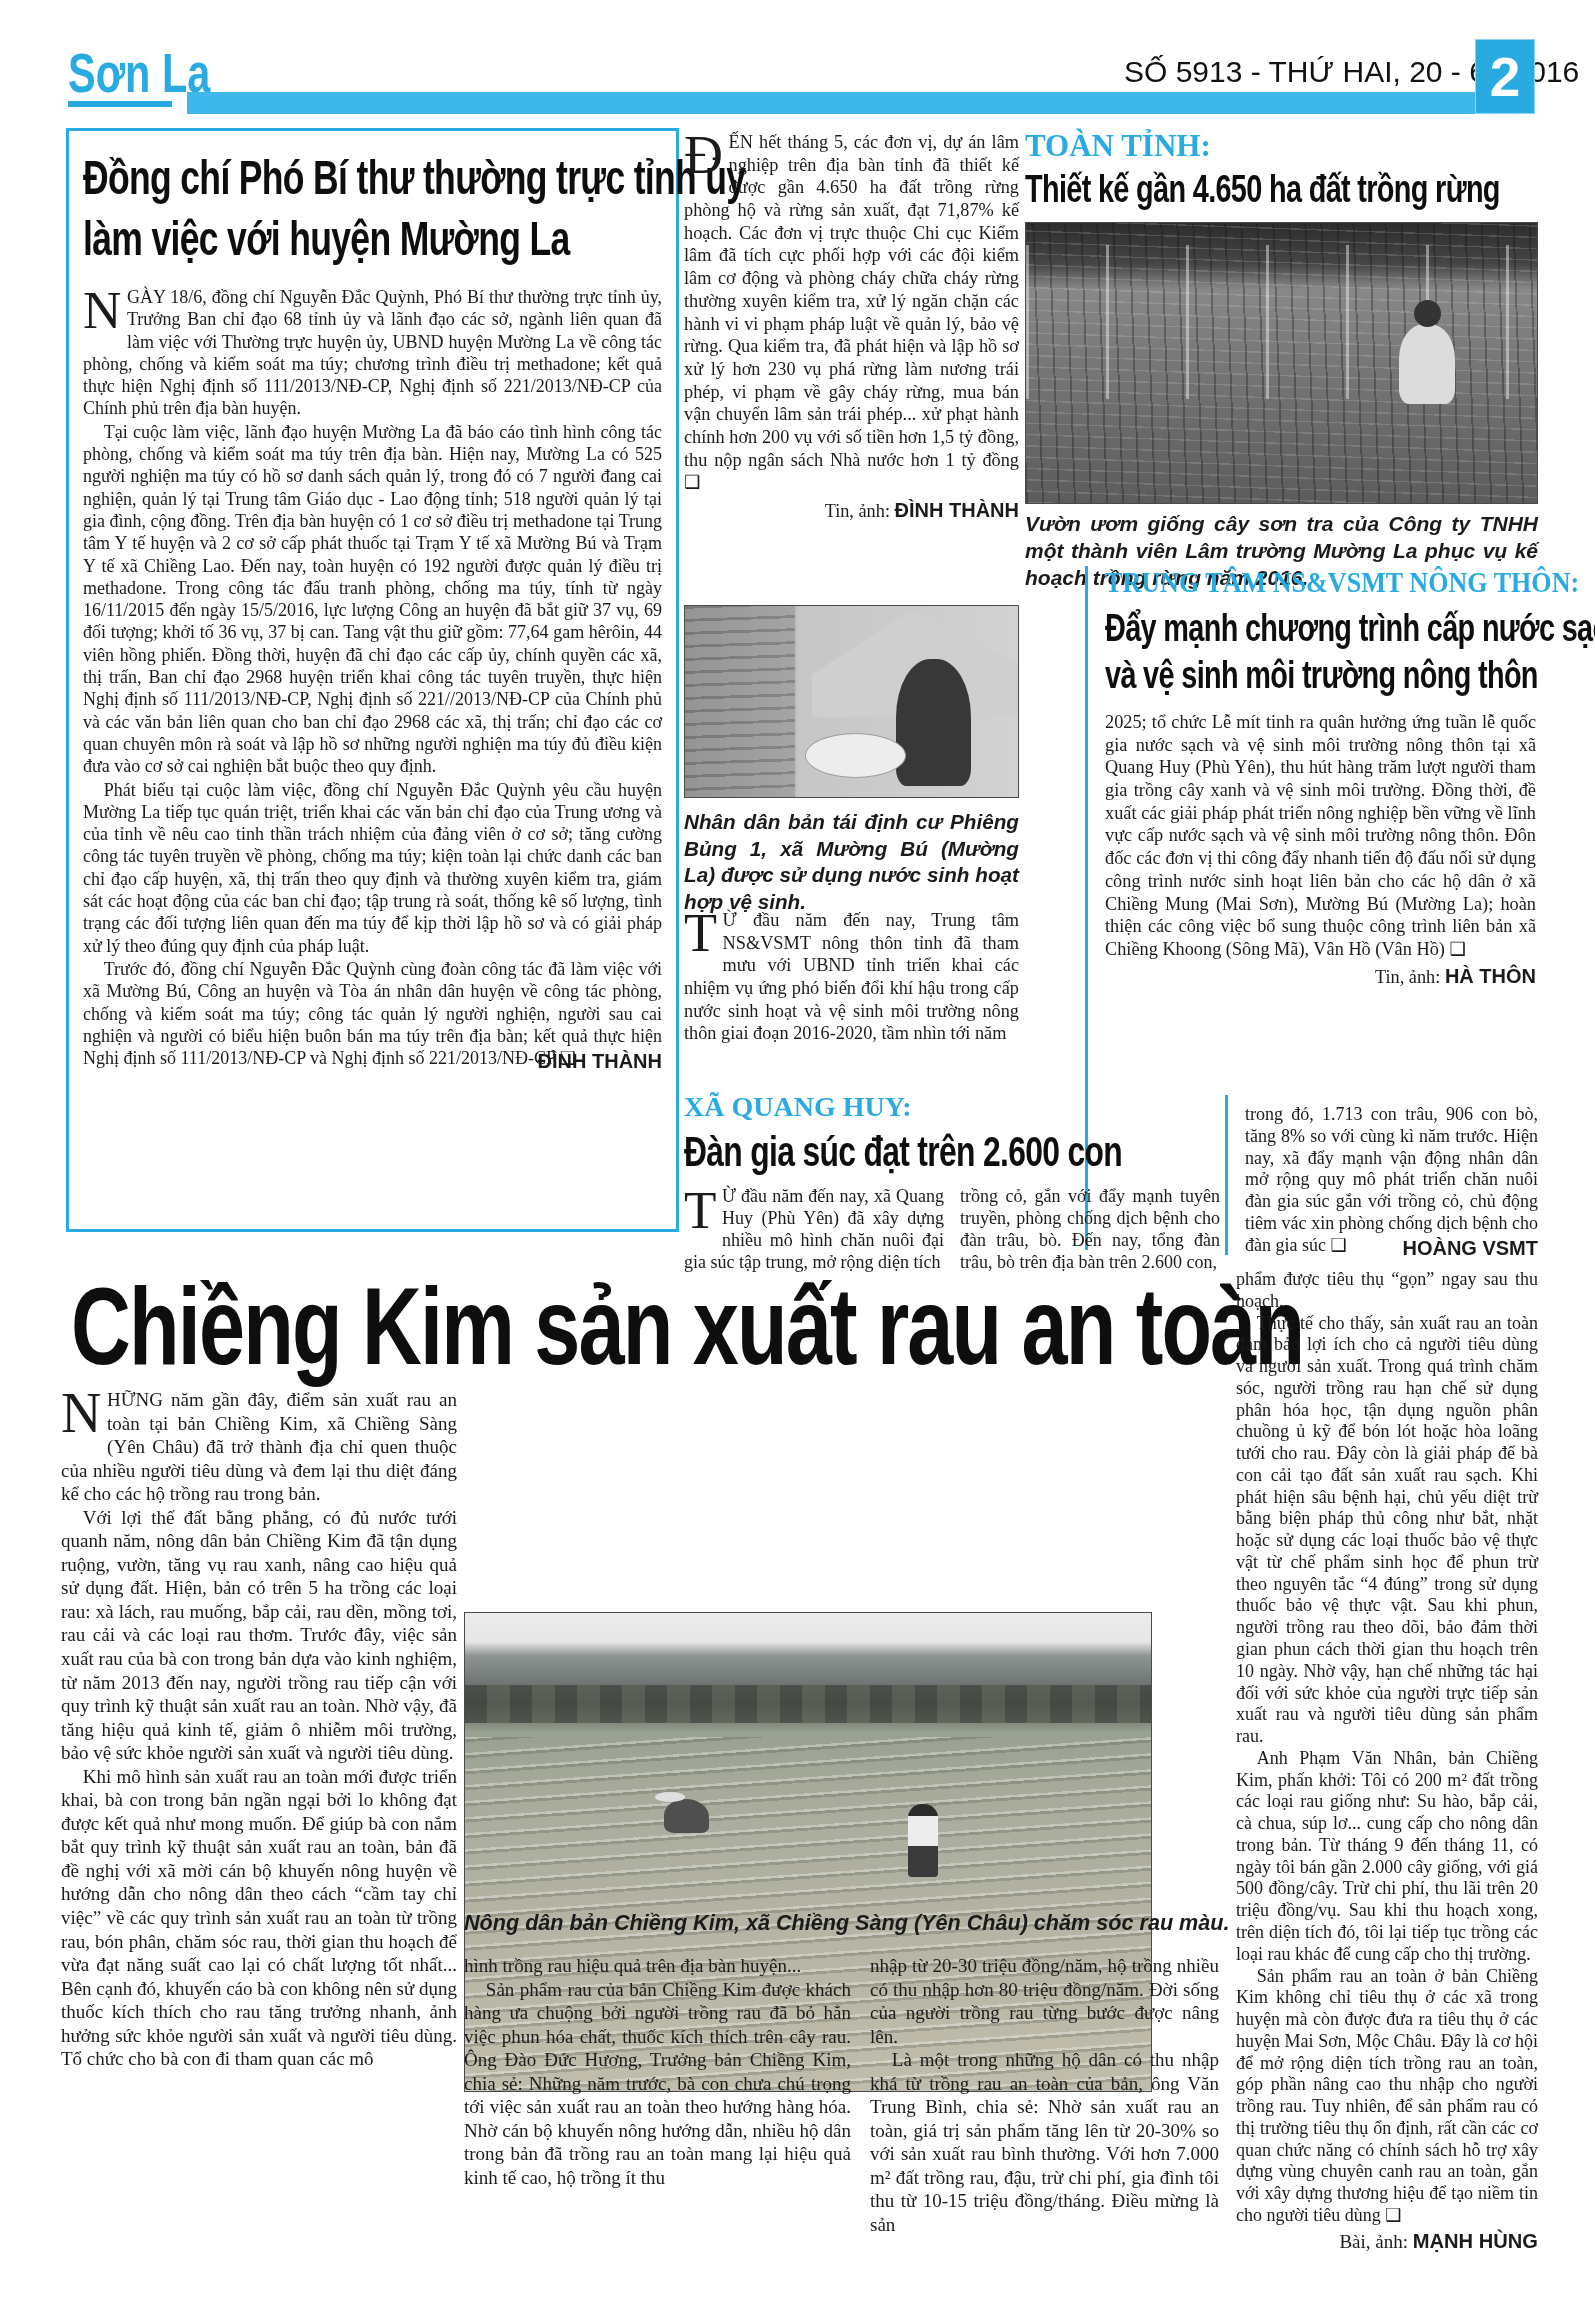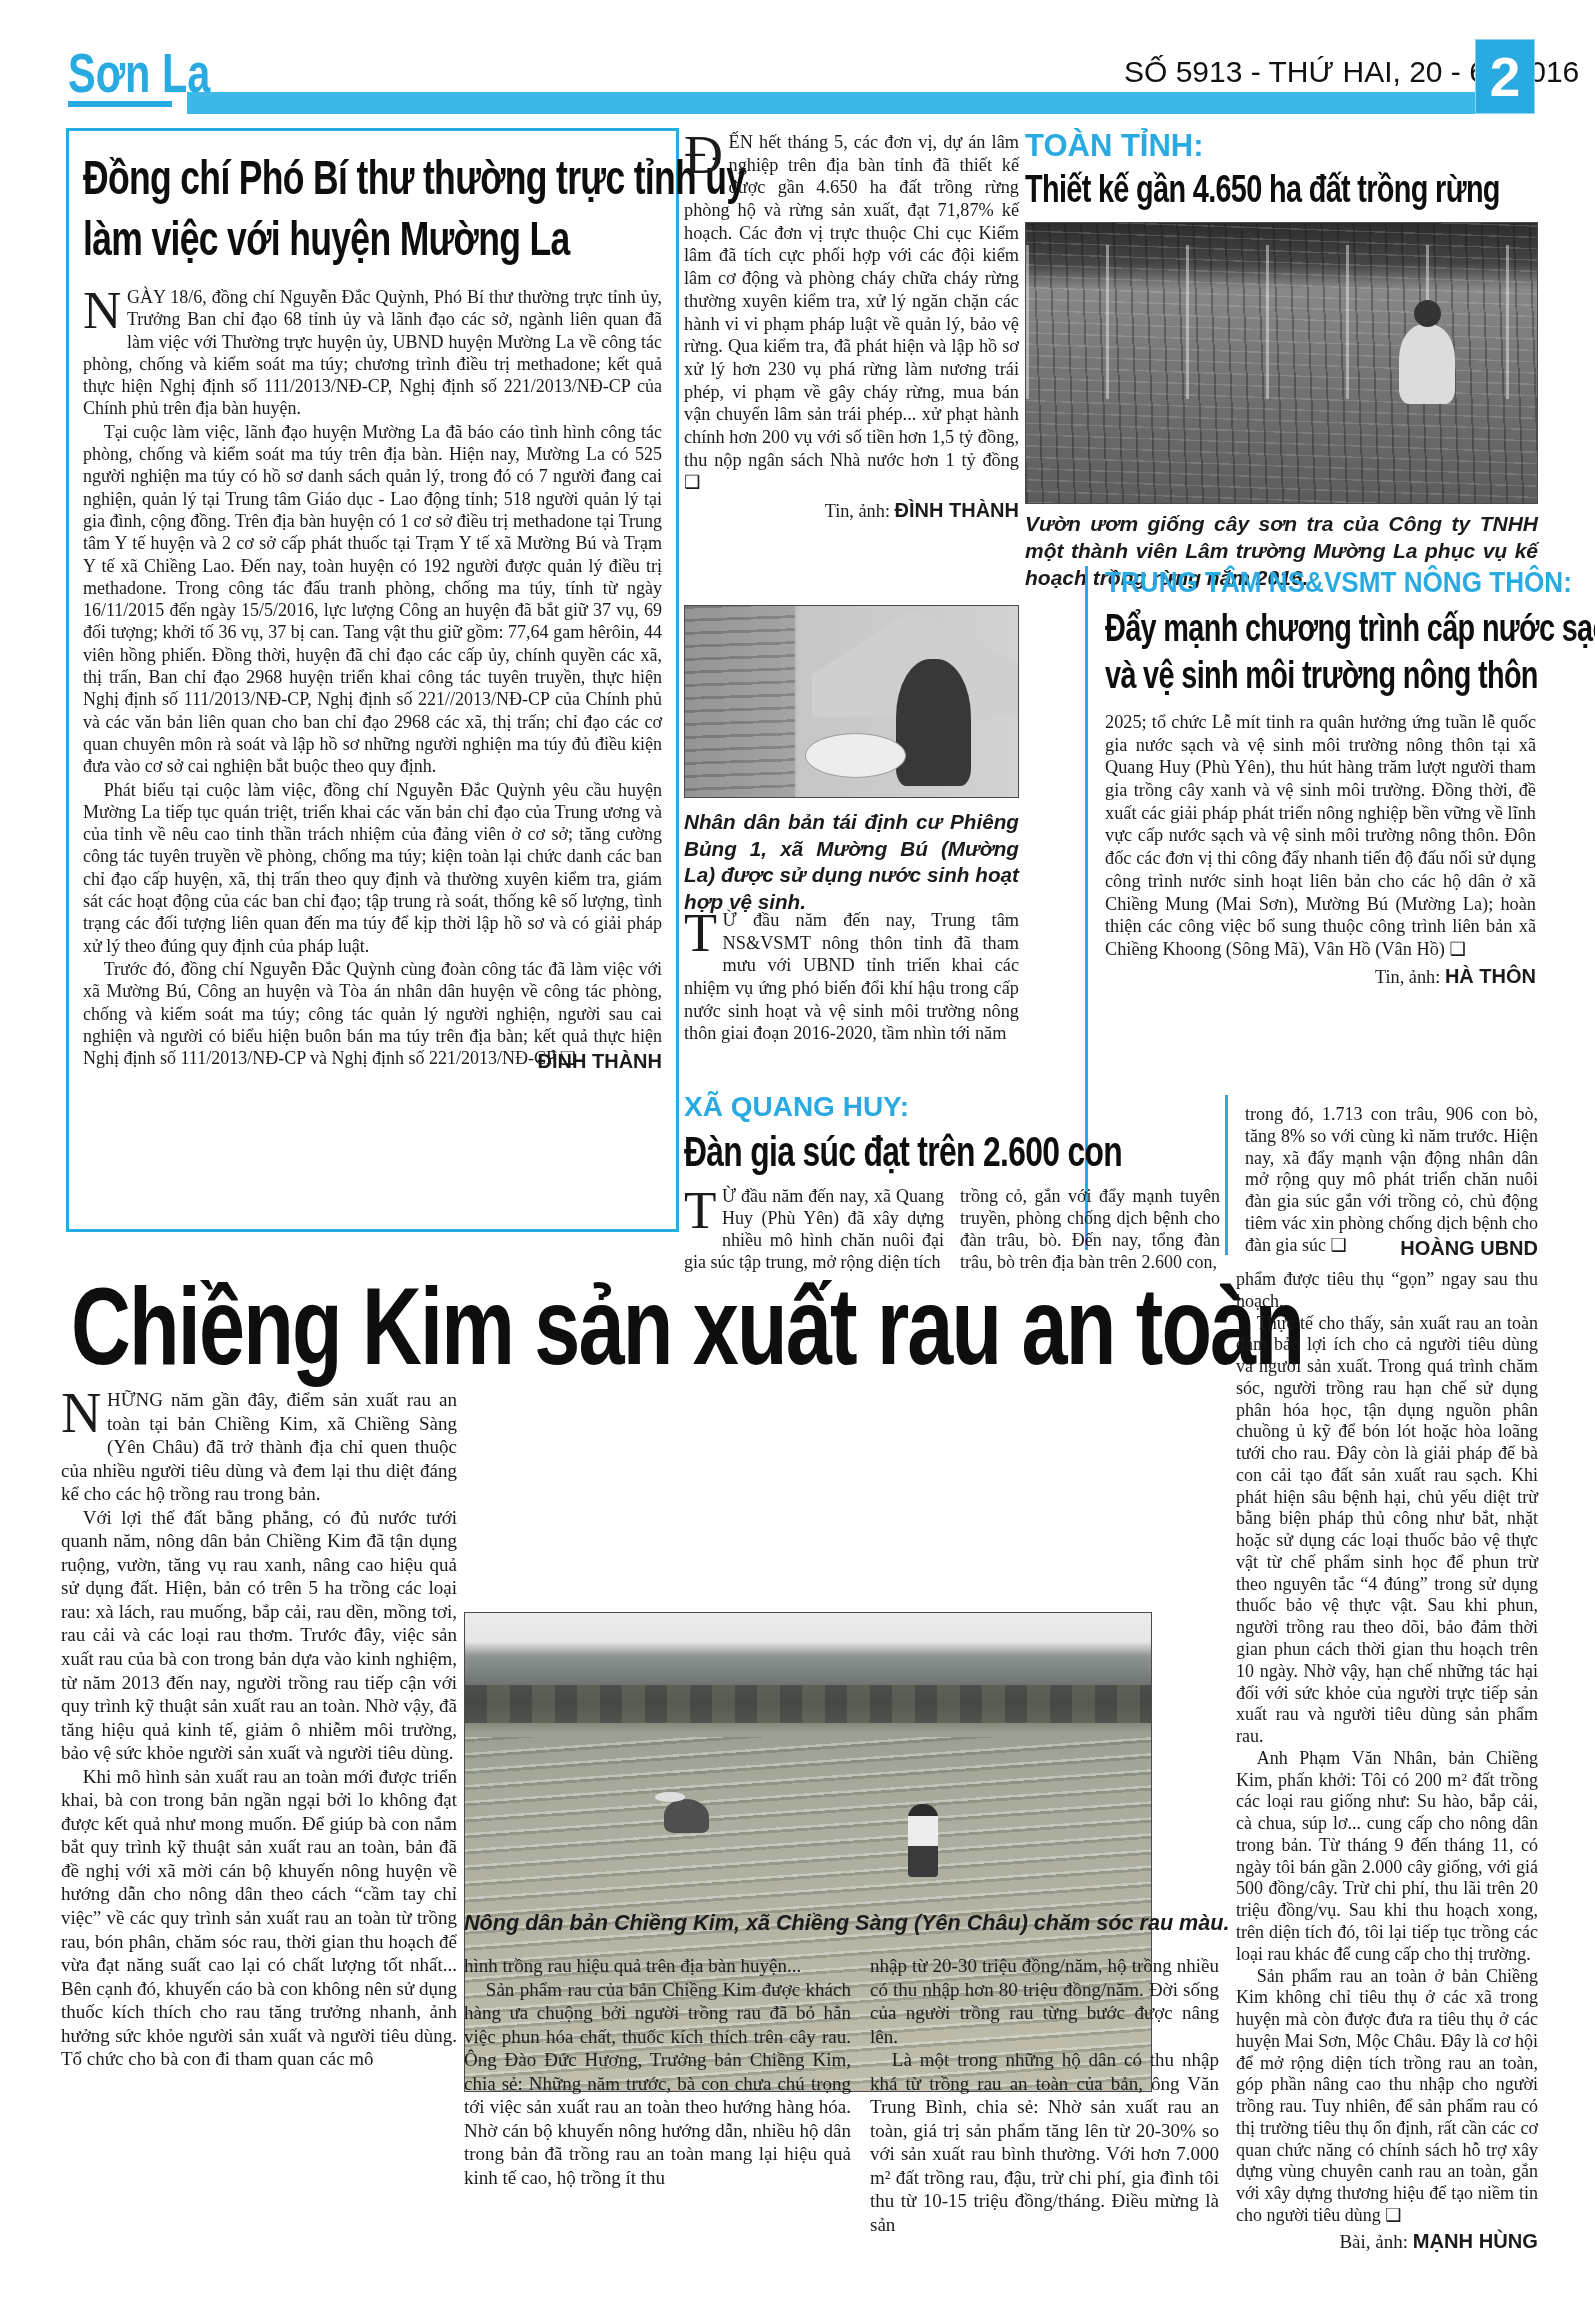--- a/index.html
+++ b/index.html
@@ -2,21 +2,21 @@
 <html style="font-size:7.5px"><head>
 <meta charset="utf-8">
 <style>
   html,body { margin:0; padding:0; background:#e9e9e9; }
   .page {
     position:relative; width:1596px; height:2319px; background:#ffffff;
     font-family:"Liberation Serif", serif; color:#1b1b1b; overflow:hidden;
   }
   .abs { position:absolute; }
   .cond { display:inline-block; transform:scaleX(0.74); transform-origin:0 50%; white-space:nowrap; }
-  .kicker { font-family:Liberation Sans, sans-serif; font-weight:bold; color:#29abe2; }
+  .kicker { font-family:Liberation Serif, serif; font-weight:bold; color:#29abe2; }
   .headline { font-family:"Liberation Sans", sans-serif; font-weight:bold; color:#0e0e0e; letter-spacing:-0.9px; }
   .body-text { text-align:justify; }
   .body-text p { margin:0; }
   .body-text p.indent { text-indent:1.15em; }
   .dropcap { float:left; font-size:2.95em; line-height:0.8; padding:2.8px 5.6px 0 0; }
   .byline { text-align:right; margin-top:3.8px; }
   .byline .prefix { font-family:"Liberation Serif", serif; }
   .byline .name { font-family:"Liberation Sans", sans-serif; font-weight:bold; }
   .caption { font-family:"Liberation Sans", sans-serif; font-weight:bold; font-style:italic; text-align:justify; line-height:1.28; }
   .photo { border:1.4px solid #4a4a4a; box-sizing:border-box; position:relative; overflow:hidden; }
@@ -196,21 +196,21 @@
     </div>
     <div class="livestock-cols">
       <div class="col">
         <span class="dropcap">T</span><span>Ừ đầu năm đến nay, xã Quang Huy (Phù Yên) đã xây dựng nhiều mô hình chăn nuôi đại gia súc tập trung, mở rộng diện tích</span>
       </div>
       <div class="col">trồng cỏ, gắn với đẩy mạnh tuyên truyền, phòng chống dịch bệnh cho đàn trâu, bò. Đến nay, tổng đàn trâu, bò trên địa bàn trên 2.600 con,</div>
     </div>
   </div>
   <div class="abs livestock-col3">
     <p style="margin:0;">trong đó, 1.713 con trâu, 906 con bò, tăng 8% so với cùng kì năm trước. Hiện nay, xã đẩy mạnh vận động nhân dân mở rộng quy mô phát triển chăn nuôi đàn gia súc gắn với trồng cỏ, chủ động tiêm vác xin phòng chống dịch bệnh cho đàn gia súc ❑</p>
-    <div class="livestock-author">HOÀNG UBND</div>
+    <div class="livestock-author">HOÀNG VSMT</div>
   </div>
 
   <div class="abs headline veg-headline">
     <span class="cond" style="transform:scaleX(0.76);">Chiềng Kim sản xuất rau an toàn</span>
   </div>
 
   <div class="abs veg-col veg-col1 body-text">
     <p><span class="dropcap">N</span><span>HỮNG năm gần đây, điểm sản xuất rau an toàn tại bản Chiềng Kim, xã Chiềng Sàng (Yên Châu) đã trở thành địa chỉ quen thuộc của nhiều người tiêu dùng và đem lại thu diệt đáng kể cho các hộ trồng rau trong bản.</span></p>
     <p class="indent">Với lợi thế đất bằng phẳng, có đủ nước tưới quanh năm, nông dân bản Chiềng Kim đã tận dụng ruộng, vườn, tăng vụ rau xanh, nâng cao hiệu quả sử dụng đất. Hiện, bản có trên 5 ha trồng các loại rau: xà lách, rau muống, bắp cải, rau dền, mồng tơi, rau cải và các loại rau thơm. Trước đây, việc sản xuất rau của bà con trong bản dựa vào kinh nghiệm, từ năm 2013 đến nay, người trồng rau tiếp cận với quy trình kỹ thuật sản xuất rau an toàn. Nhờ vậy, đã tăng hiệu quả kinh tế, giảm ô nhiễm môi trường, bảo vệ sức khỏe người sản xuất và người tiêu dùng.</p>
     <p class="indent">Khi mô hình sản xuất rau an toàn mới được triển khai, bà con trong bản ngần ngại bởi lo không đạt được kết quả như mong muốn. Để giúp bà con nắm bắt quy trình kỹ thuật sản xuất rau an toàn, bản đã đề nghị với xã mời cán bộ khuyến nông huyện về hướng dẫn cho nông dân theo cách “cầm tay chỉ việc” về các quy trình sản xuất rau an toàn từ trồng rau, bón phân, chăm sóc rau, thời gian thu hoạch để vừa đạt năng suất cao lại có chất lượng tốt nhất... Bên cạnh đó, khuyến cáo bà con không nên sử dụng thuốc kích thích cho rau tăng trưởng nhanh, ảnh hưởng sức khỏe người sản xuất và người tiêu dùng. Tổ chức cho bà con đi tham quan các mô</p>

